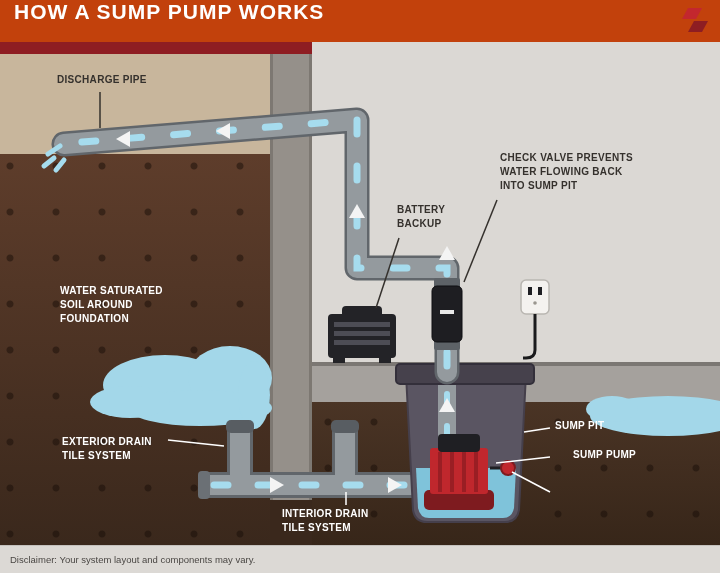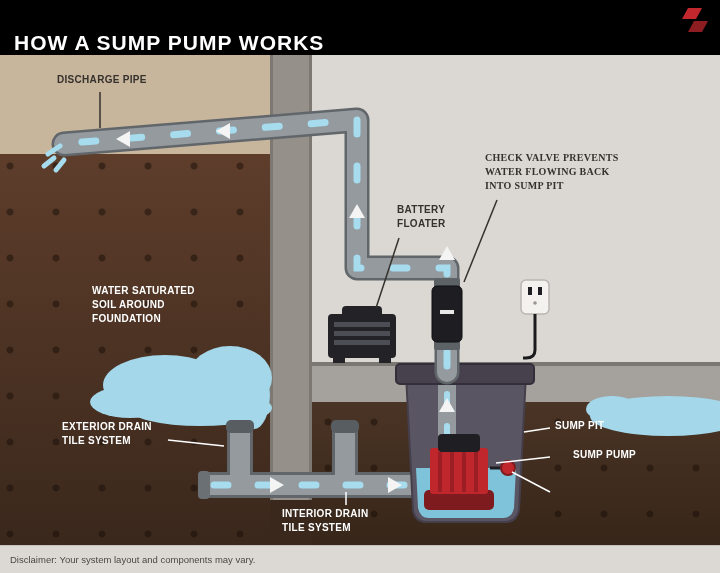--- a/index.html
+++ b/index.html
@@ -2,22 +2,22 @@
 <html><head>
 <meta charset="utf-8">
 <title>How a Sump Pump Works</title>
 <style>
   html,body{margin:0;padding:0;background:#ffffff;}
   #stage{position:relative;width:720px;height:573px;overflow:hidden;
          font-family:"Liberation Sans","DejaVu Sans",sans-serif;background:#dbd8d4;}
   #stage *{box-sizing:border-box;}
   .abs{position:absolute;}
 
-  .header{left:0;top:0;width:720px;height:55px;background:#000000;z-index:30;
-          display:flex;align-items:flex-end;}
+  .header{left:0;top:0;width:720px;height:42px;background:#c2410c;z-index:30;
+          display:flex;align-items:flex-start;}
   .title{color:#ffffff;font-size:21px;font-weight:800;letter-spacing:1px;margin-left:14px;}
   .logo{position:absolute;right:8px;top:6px;}
 
   .red-strip{left:0;top:42px;width:312px;height:12px;background:#8e1d22;}
   .ground-surface{left:0;top:54px;width:270px;height:100px;background:#c8b69c;}
   .ext-soil{left:0;top:154px;width:270px;height:391px;
     background:
       radial-gradient(circle at 10px 12px, rgba(25,14,8,.5) 3px, transparent 4px),
       linear-gradient(#5e3d2b,#3a281c);
     background-size:46px 46px,100% 100%;}
@@ -156,29 +156,29 @@
         <path d="M168,440 L224,446"></path>
         <path d="M346,505 L346,492"></path>
         <path d="M550,428 L524,432"></path>
         <path d="M550,457 L496,463"></path>
         <path d="M550,492 L512,472"></path>
       </g>
     </g>
   </svg>
 
   <div class="label dark" style="left:57px;top:73px;">DISCHARGE PIPE</div>
-  <div class="label" style="left:60px;top:284px;margin-left:32px;">WATER SATURATED
+  <div class="label" style="left:60px;top:284px;">WATER SATURATED
 SOIL AROUND
 FOUNDATION</div>
   <div class="label dark" style="left:397px;top:203px;">BATTERY
-FLOATER</div>
-  <div class="label dark" style="left:485px;top:151px;font-family:Liberation Serif, serif;">CHECK VALVE PREVENTS
+BACKUP</div>
+  <div class="label dark" style="left:500px;top:151px;">CHECK VALVE PREVENTS
 WATER FLOWING BACK
 INTO SUMP PIT</div>
-  <div class="label" style="left:62px;top:420px;">EXTERIOR DRAIN
+  <div class="label" style="left:62px;top:435px;">EXTERIOR DRAIN
 TILE SYSTEM</div>
   <div class="label" style="left:282px;top:507px;">INTERIOR DRAIN
 TILE SYSTEM</div>
   <div class="label" style="left:555px;top:419px;">SUMP PIT</div>
   <div class="label" style="left:555px;top:448px;margin-left:18px;">SUMP PUMP</div>
 
   <div class="abs header">
     <div class="title">HOW A SUMP PUMP WORKS</div>
     <svg class="logo" width="34" height="30" viewBox="0 0 34 30">
       <polygon points="10,2 24,2 18,13 4,13" fill="#c3272e"></polygon>

